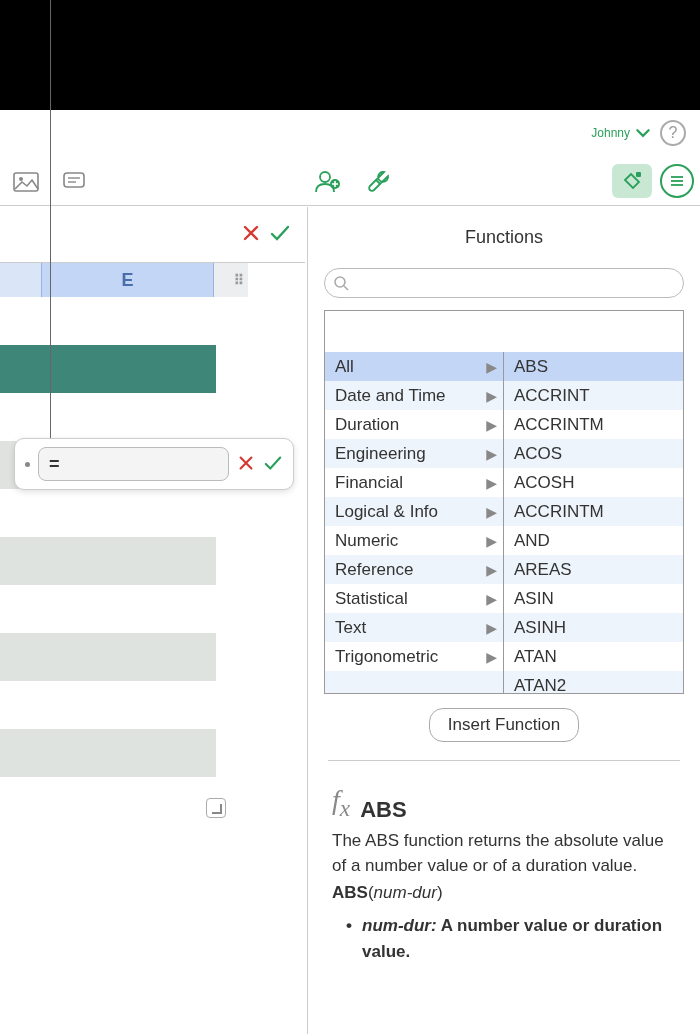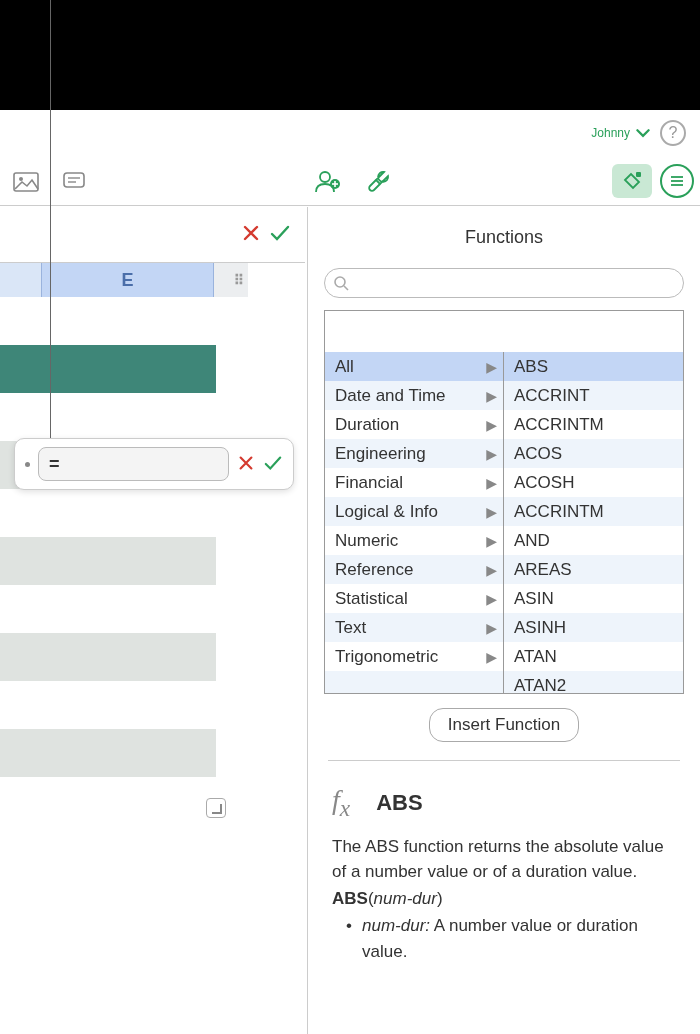--- a/index.html
+++ b/index.html
@@ -162,27 +162,27 @@
     background: #fff;
     cursor: pointer;
   }
   .divider { border-top: 1px solid #ccc; margin: 0 20px; }
   .desc {
     padding: 18px 24px 0 24px;
     font-size: 17px;
     color: #333;
     line-height: 1.5;
   }
-  .desc-head { display: flex; align-items: center; gap: 26px; margin-bottom: 8px; }
+  .desc-head { display: flex; align-items: flex-end; gap: 10px; margin-bottom: 2px; }
   .fx-sym { font-style: italic; font-family: serif; font-size: 28px; color: #888; }
   .desc-title { font-weight: 700; font-size: 22px; }
   .syntax { margin-top: 1px; }
   .syntax b { font-weight: 700; }
   .syntax .arg { font-style: italic; }
-  .bullet { padding-left: 30px; position: relative; margin-top: 2px; }
+  .bullet { padding-left: 30px; position: relative; margin-top: 8px; font-weight: bold; }
   .bullet::before { content: "•"; position: absolute; left: 14px; }
 
   
   .formula-bar {
     position: relative;
     height: 56px;
     border-bottom: 1px solid #ccc;
     display: flex;
     align-items: center;
     justify-content: flex-end;

